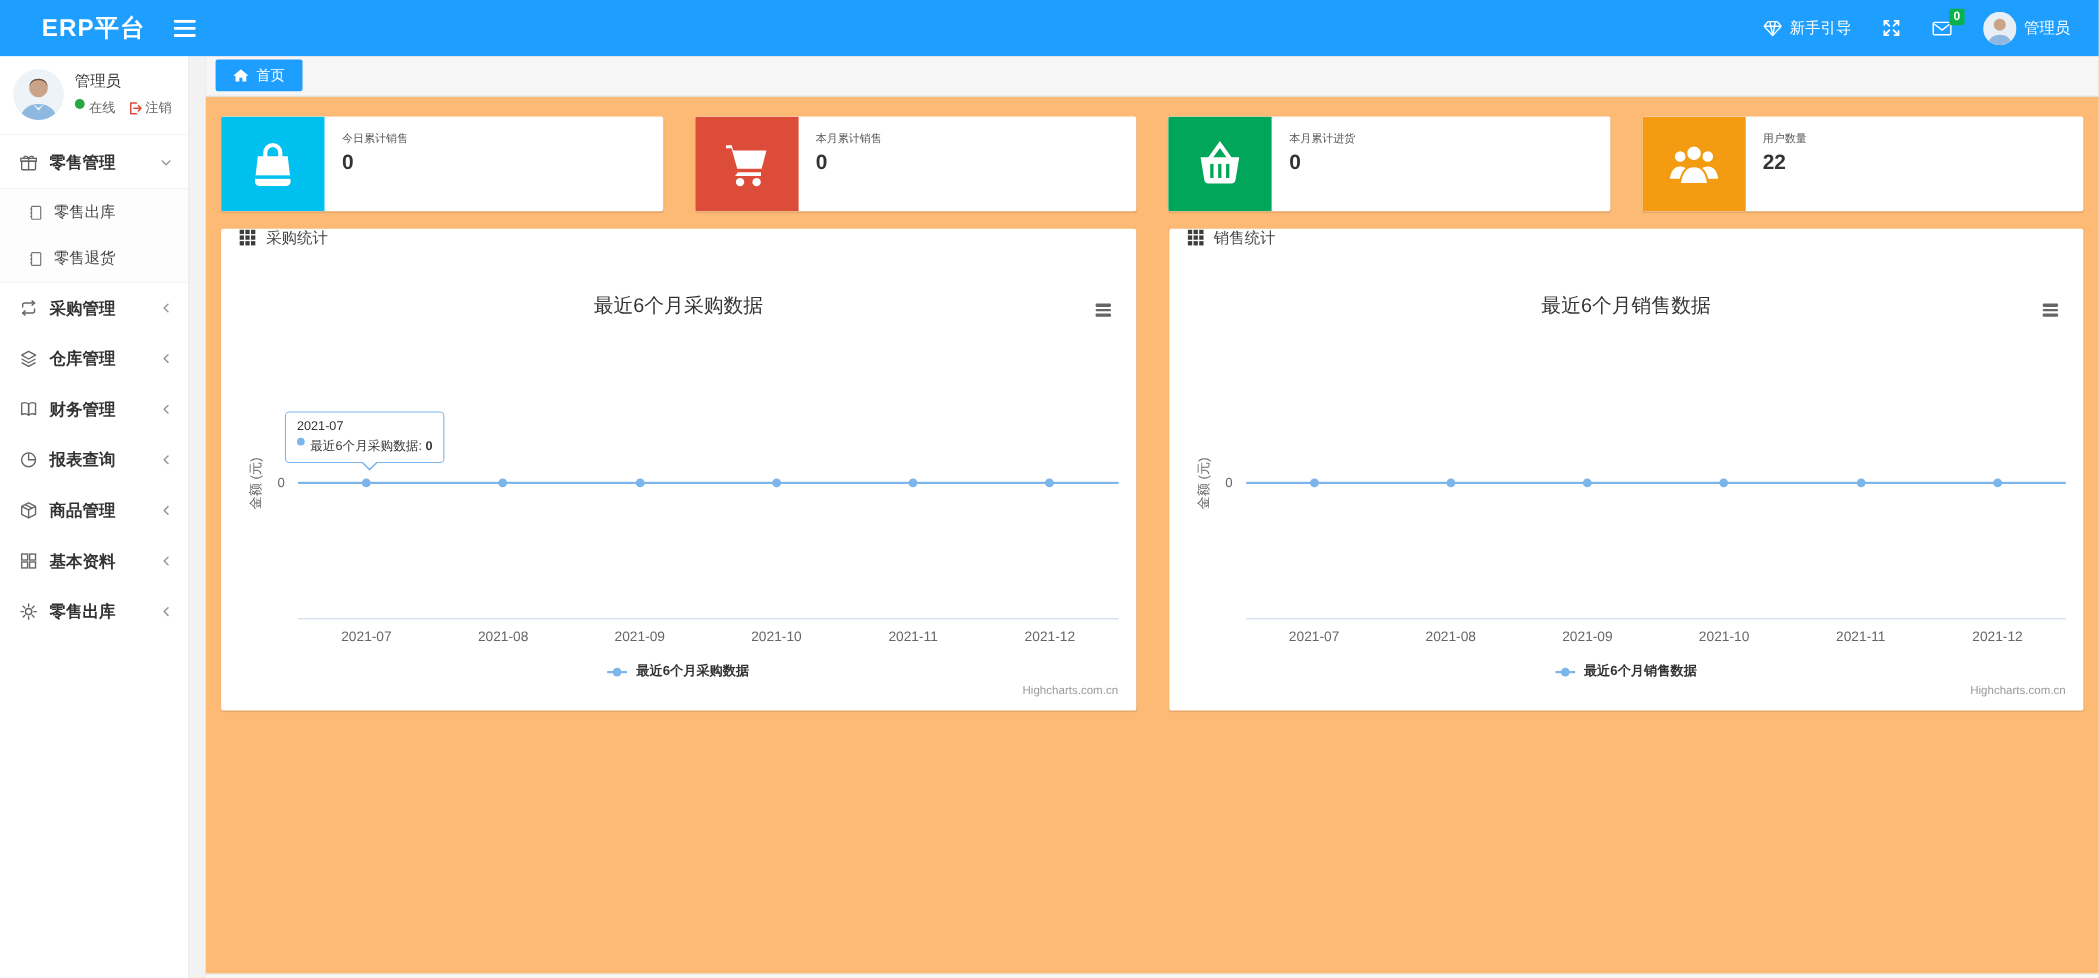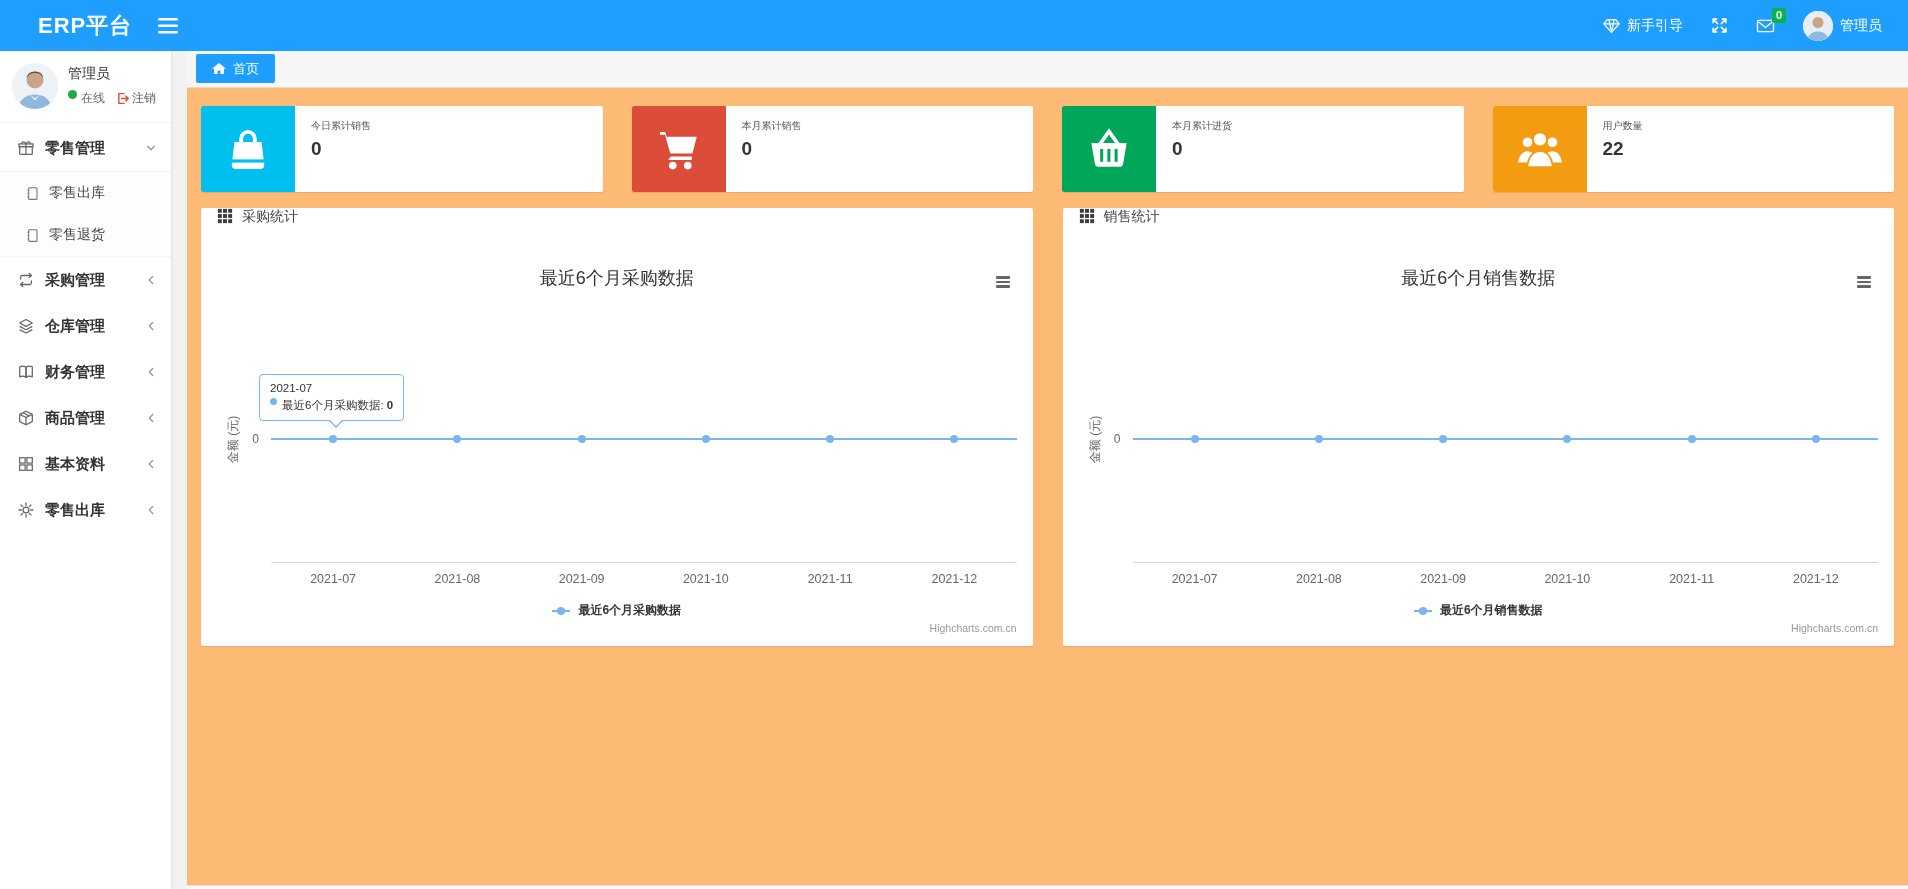--- a/index.html
+++ b/index.html
@@ -253,20 +253,34 @@
           </svg>
       </span>
       <span class="menu-label">财务管理</span>
       <span class="chev">
         <svg width="12" height="12" viewBox="0 0 14 14" fill="none" stroke="currentColor" stroke-width="1.6" stroke-linecap="round">
             <path d="M9 3L5 7l4 4"></path>
           </svg>
       </span>
     </div>
 
+    <div class="menu-item">
+      <span class="micon">
+        <svg width="18" height="18" viewBox="0 0 20 20" fill="none" stroke="currentColor" stroke-width="1.4">
+            <circle cx="10" cy="10" r="7"></circle>
+            <path d="M10 3v7h7"></path>
+          </svg>
+      </span>
+      <span class="menu-label">报表查询</span>
+      <span class="chev">
+        <svg width="12" height="12" viewBox="0 0 14 14" fill="none" stroke="currentColor" stroke-width="1.6" stroke-linecap="round">
+            <path d="M9 3L5 7l4 4"></path>
+          </svg>
+      </span>
+    </div>
 
     <div class="menu-item">
       <span class="micon">
         <svg width="18" height="18" viewBox="0 0 20 20" fill="none" stroke="currentColor" stroke-width="1.4" stroke-linejoin="round">
             <path d="M10 2.5L3 6l7 3.5L17 6z"></path>
             <path d="M3 6v8l7 3.5V9.5"></path>
             <path d="M17 6v8l-7 3.5"></path>
             <path d="M6.5 4.2l7 3.5"></path>
           </svg>
       </span>

